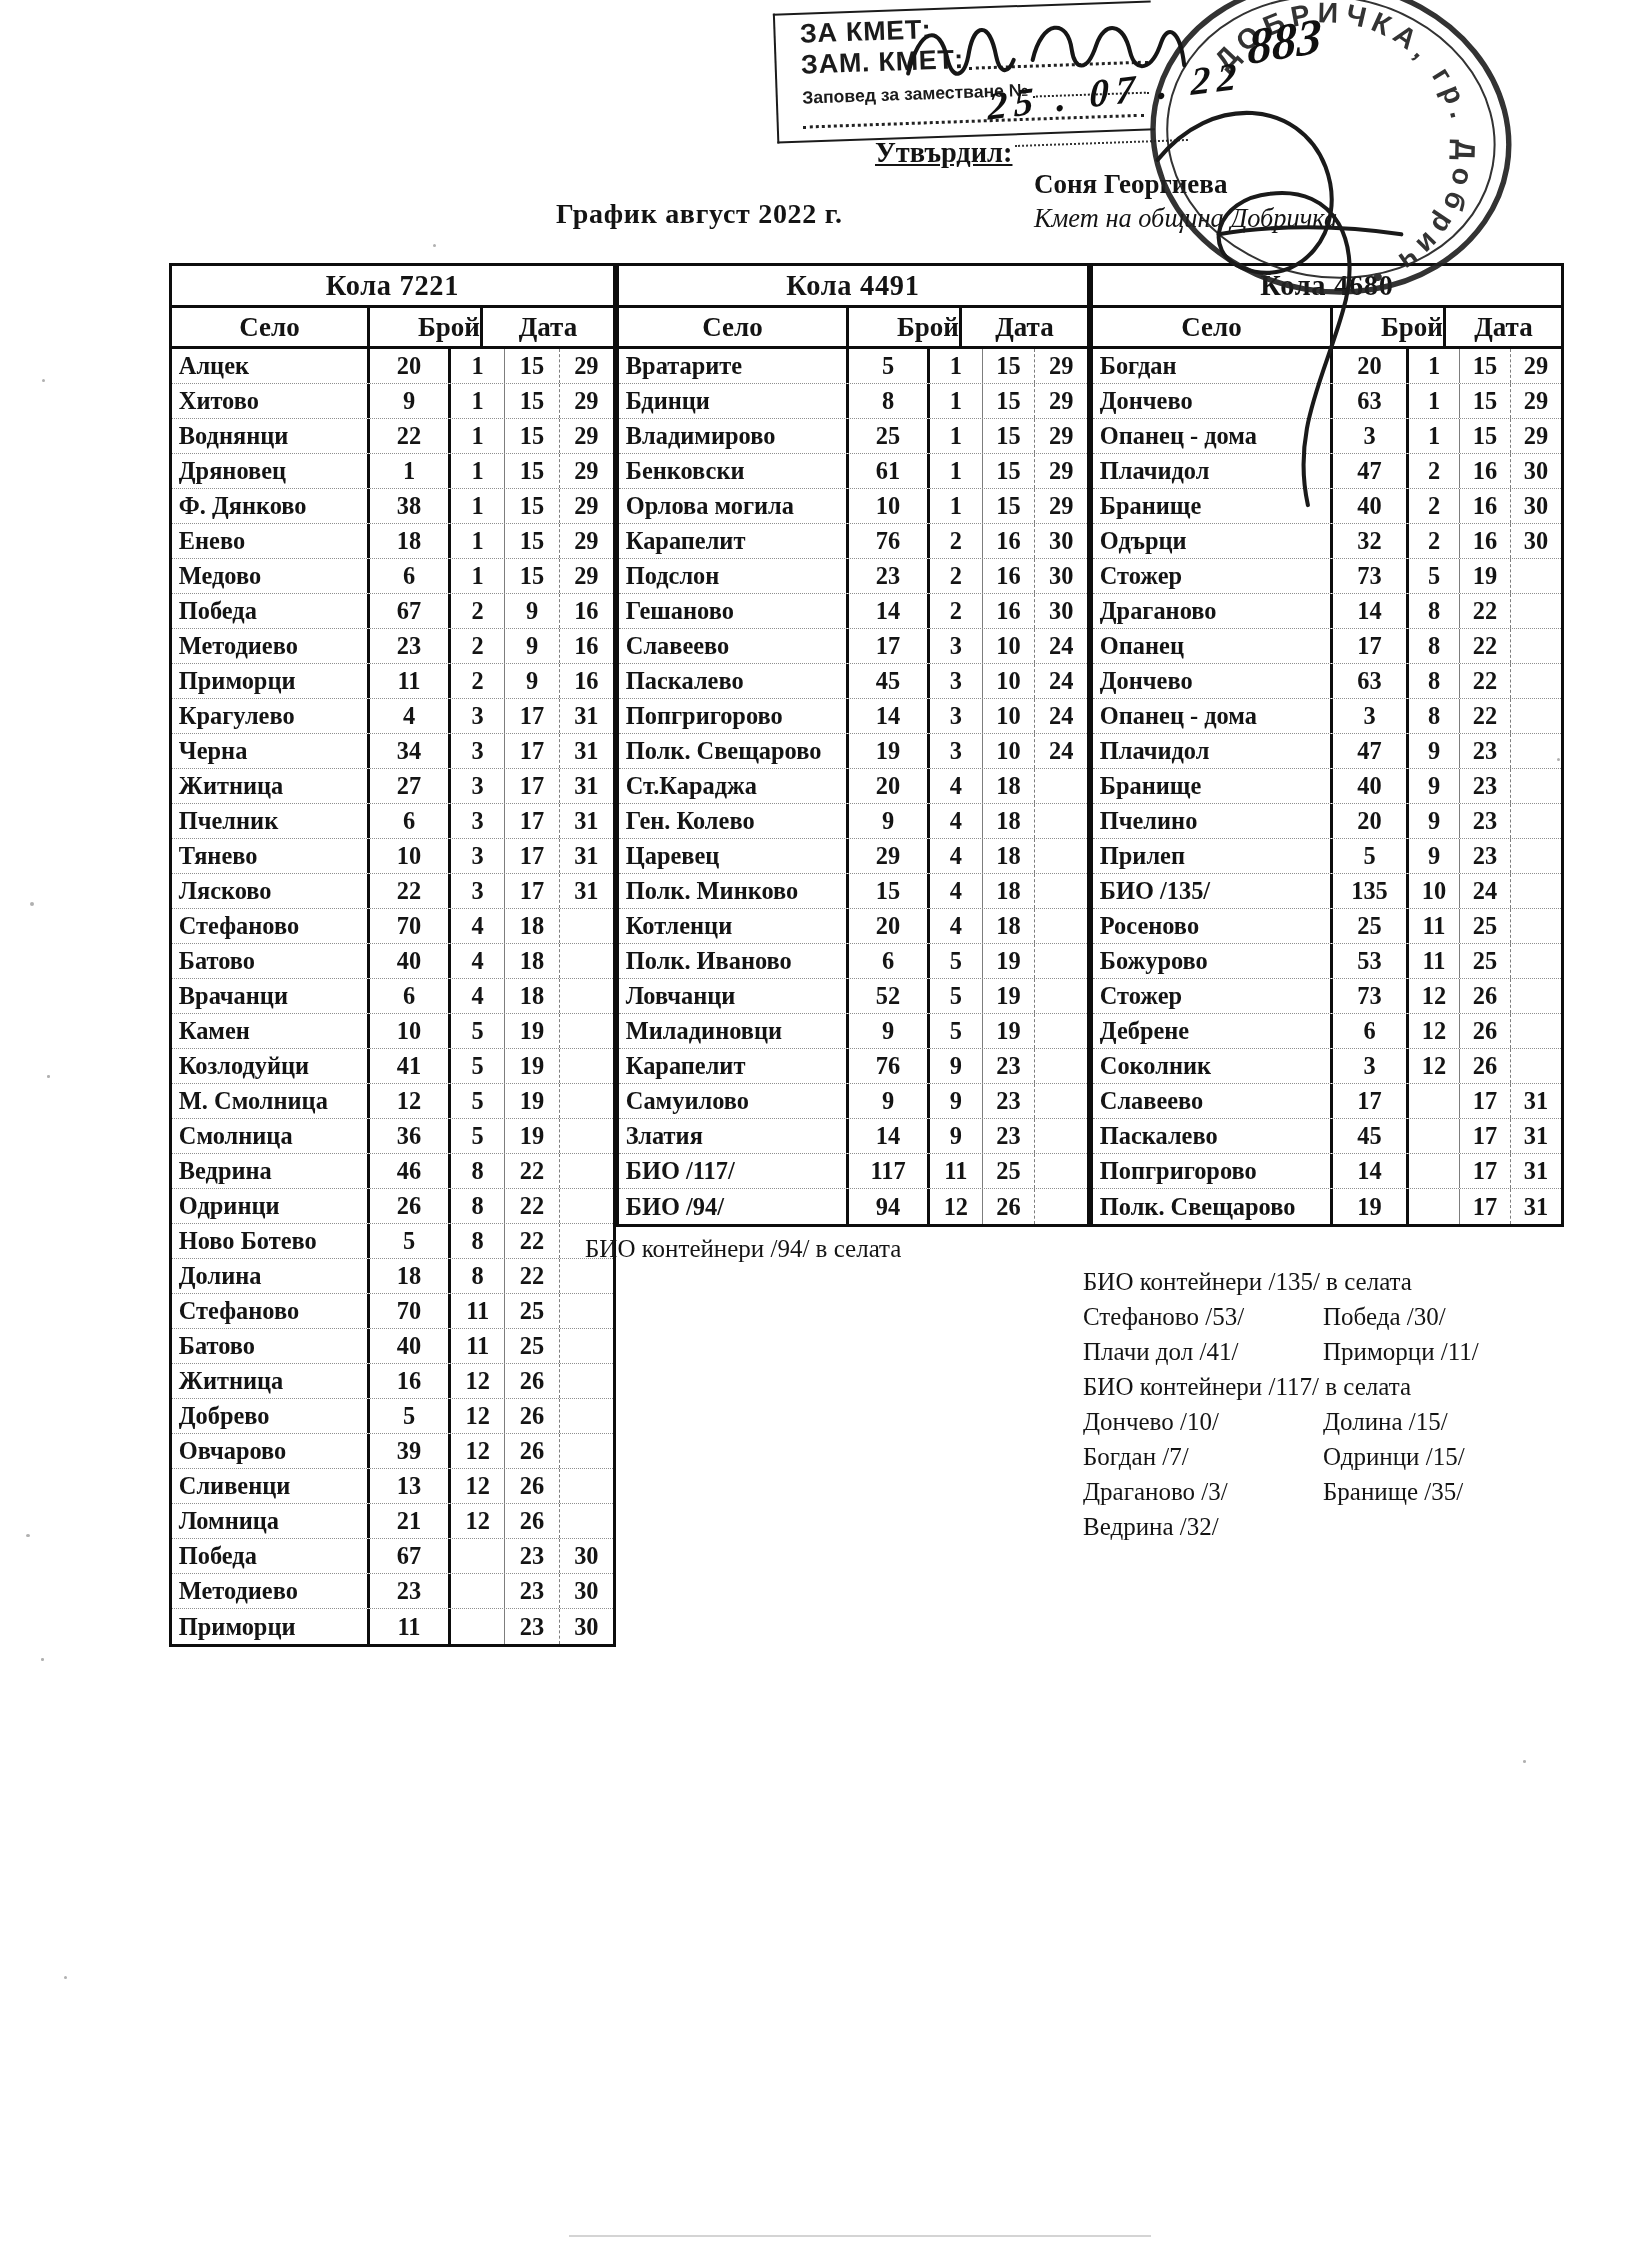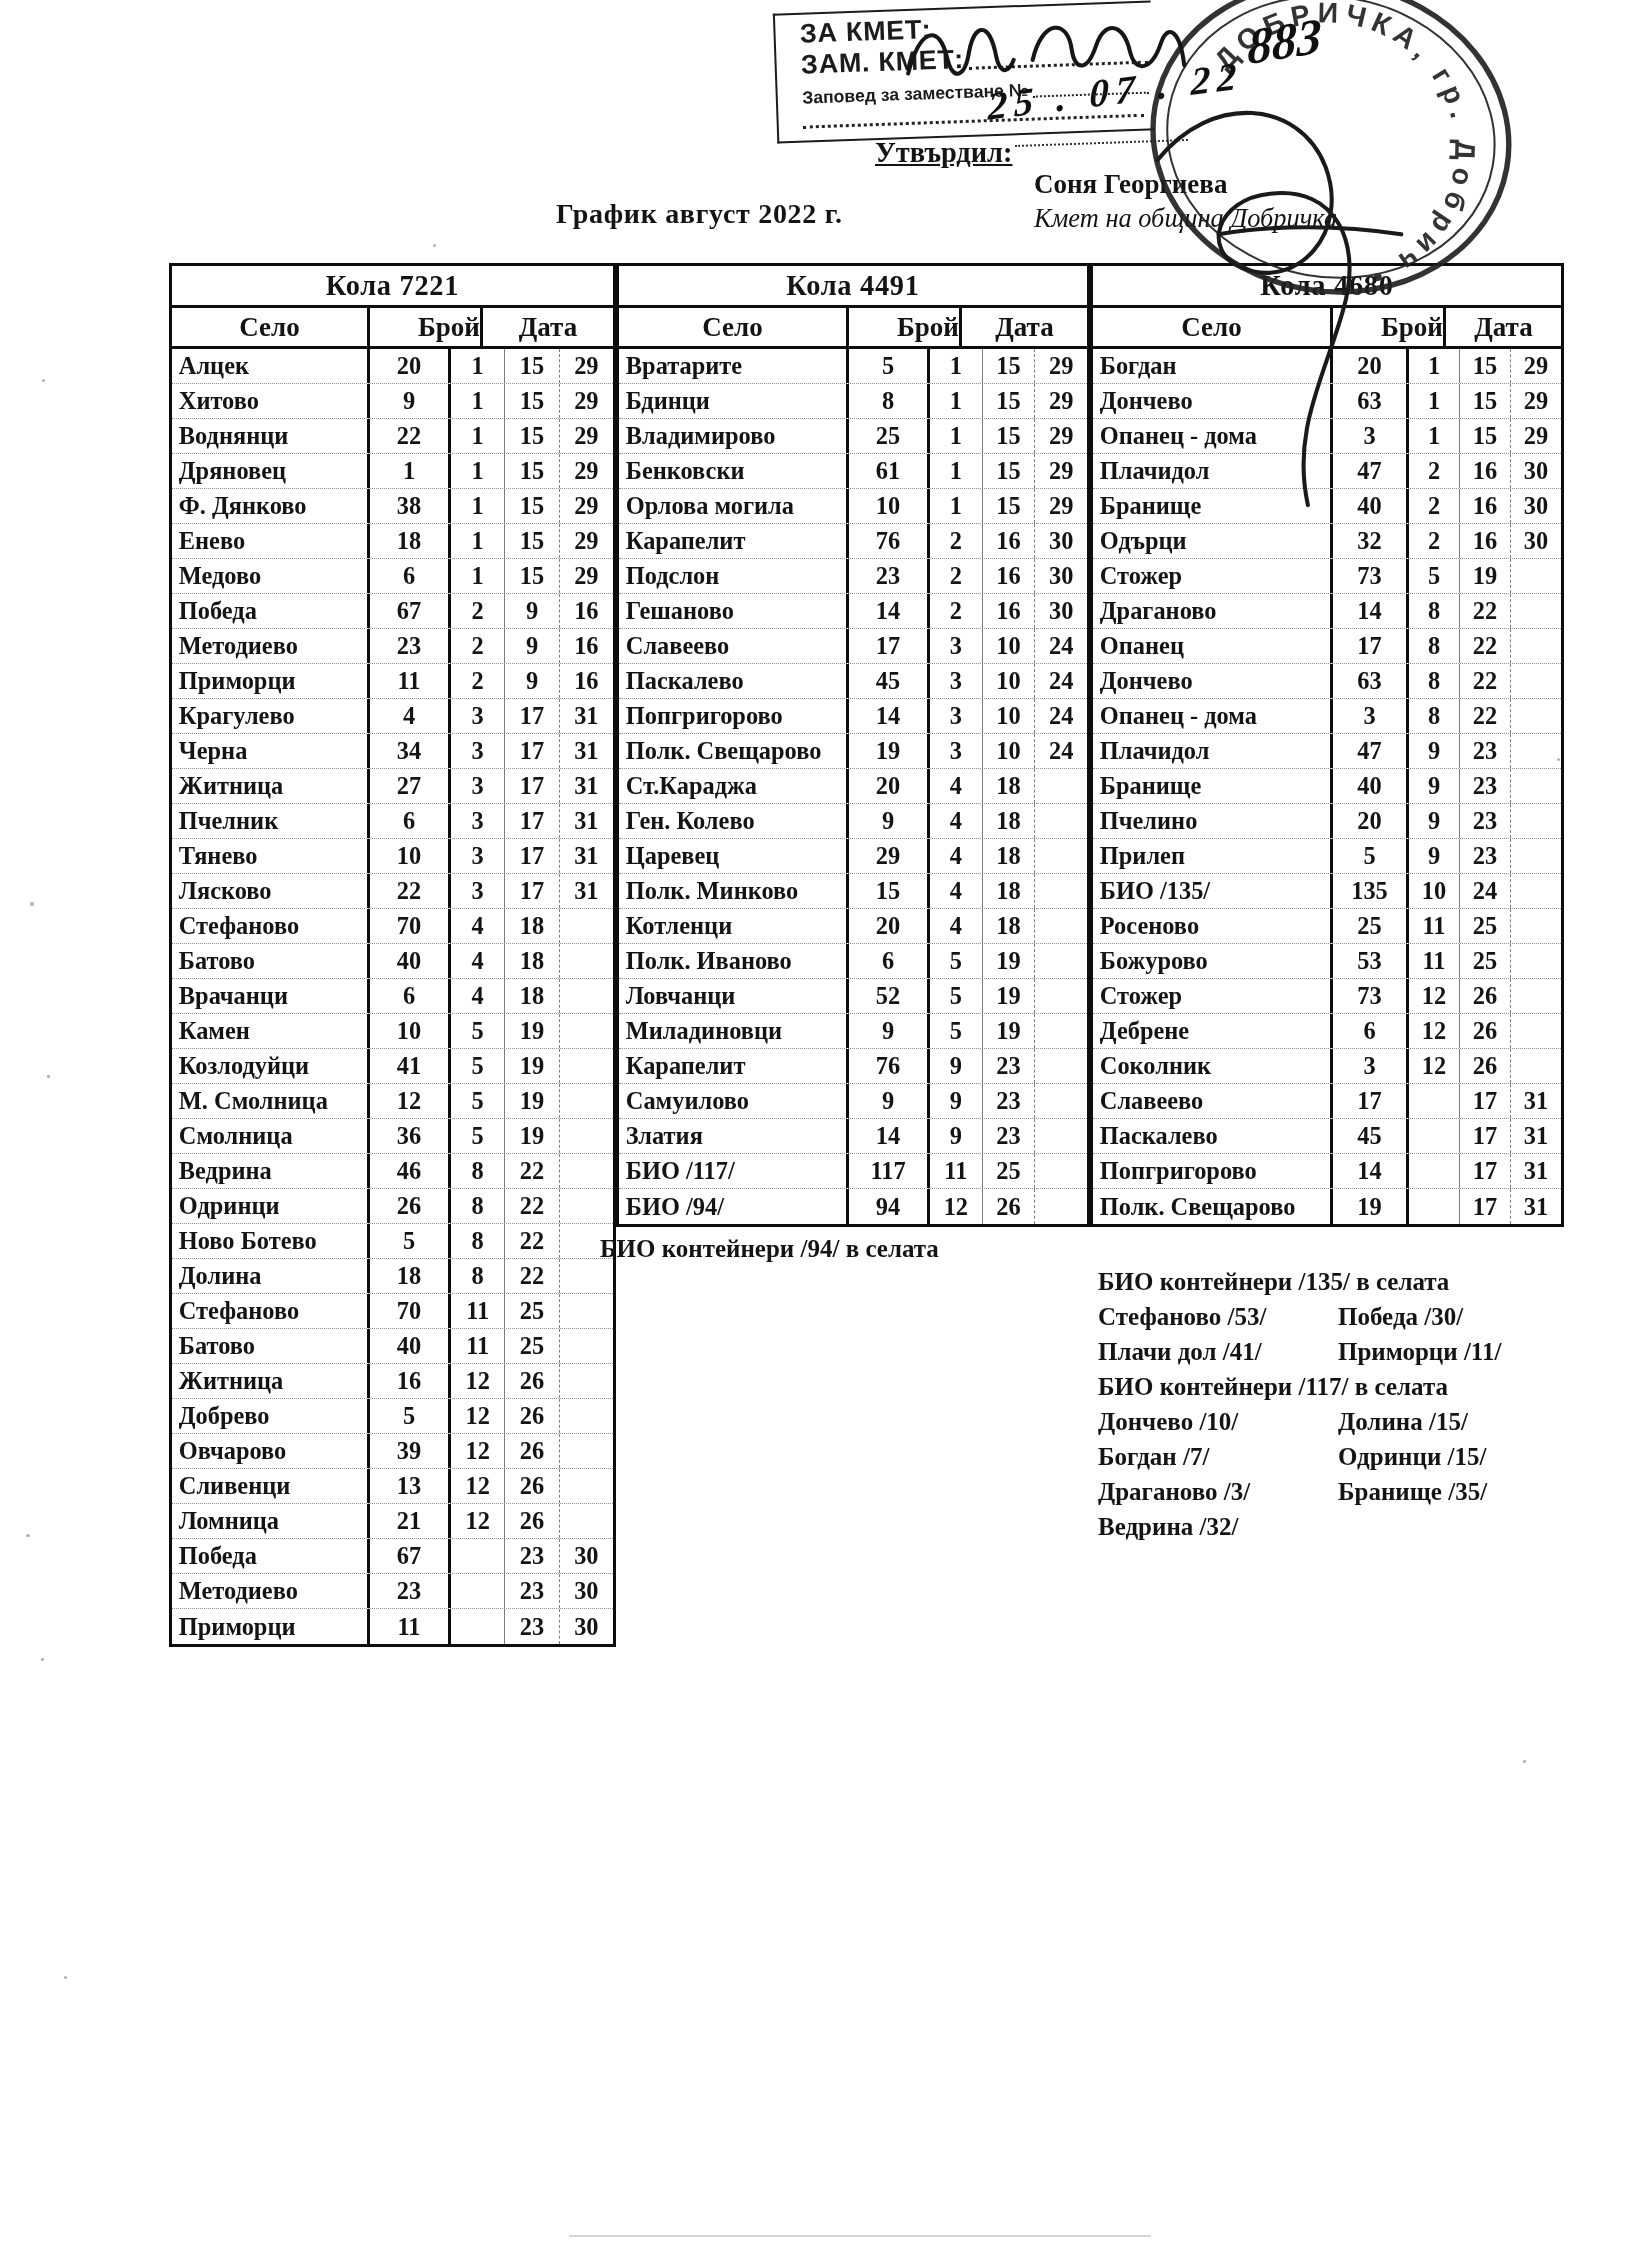--- a/index.html
+++ b/index.html
@@ -91,21 +91,21 @@
     border-bottom:1.4px dotted #8f8f8f;
   }
   .data-row:last-child{border-bottom:none;}
   .cell{display:flex;align-items:center;justify-content:center;overflow:hidden;}
   .c-village{justify-content:flex-start;padding-left:6.8px;border-right:3.4px solid #0d0d0d;white-space:nowrap;}
   .c-count{border-right:3.4px solid #0d0d0d;}
   .c-d1,.c-d2,.c-d3{flex:1;}
   .c-d1{border-right:1.4px solid #7d7d7d;}
   .c-d2{border-right:1.4px dashed #7d7d7d;}
   
-  .notes{position:absolute;font-size:25px;font-weight:700;line-height:35px;white-space:nowrap;margin-left:15px;}
+  .notes{position:absolute;font-size:25px;font-weight:400;line-height:35px;white-space:nowrap;}
   .notes-mid{left:585px;top:1231px;}
   .notes-right{left:1083px;top:1264px;}
   .note-title{line-height:35px;}
   .note-line{display:flex;}
   .note-a{display:inline-block;width:240px;}
   .note-b{display:inline-block;}
   .executors{position:absolute;left:585px;top:1547px;font-size:25px;font-weight:700;line-height:36px;white-space:nowrap;}
   
   .speck{position:absolute;background:#6f6f6f;border-radius:50%;opacity:.55;}
   .streak{position:absolute;left:569px;top:2235px;width:582px;height:2px;background:#c9c9c9;opacity:.8;}

